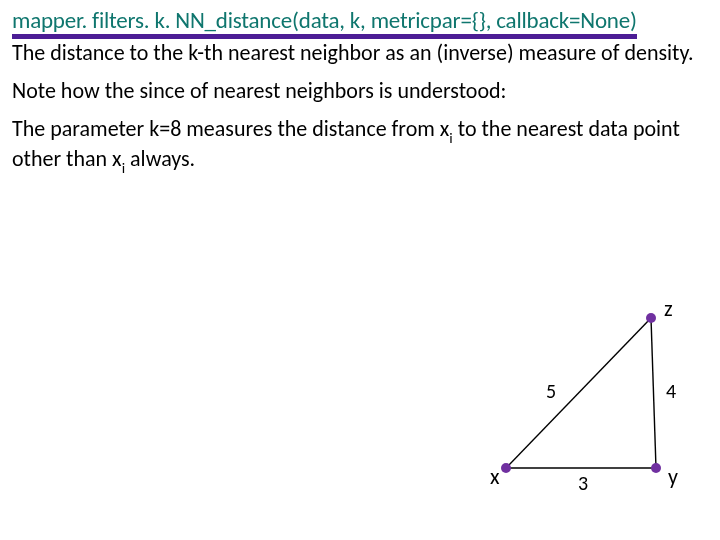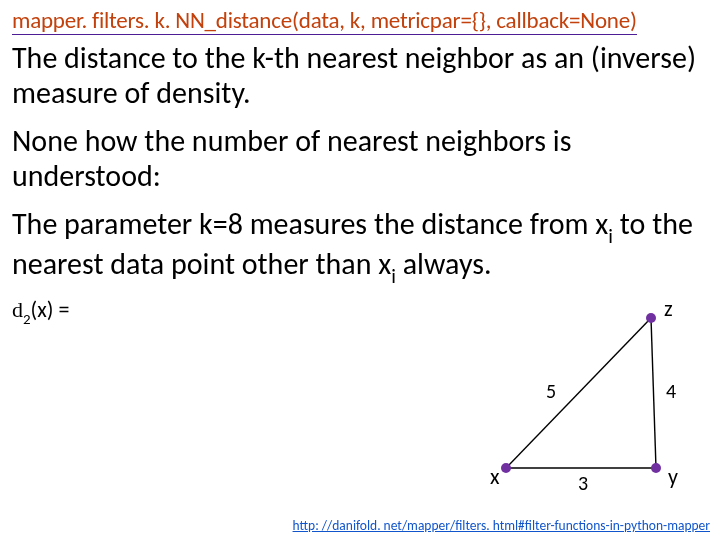--- a/index.html
+++ b/index.html
@@ -1,20 +1,20 @@
 <!DOCTYPE html>
 <html><head>
 <meta charset="utf-8">
 <style>
   * { box-sizing: border-box; margin: 0; padding: 0; }
   html, body { width: 720px; height: 540px; background: #fff; font-family: Calibri, Arial, sans-serif; color: #000; }
   .page { width: 720px; height: 540px; position: relative; padding: 6px 12px 0 12px; }
   .sig { font-size: 23px; letter-spacing: -0.2px; margin-bottom: 6px; }
-  .sig .red-underline { color: #c2410c; border-bottom: 1px solid #4c1d95; }
-  .para { font-size: 30px; line-height: 1.18; margin-bottom: 12px; }
+  .sig .red-underline { color: #0f766e; border-bottom: 5px solid #4c1d95; }
+  .para { font-size: 22px; line-height: 1.18; margin-bottom: 12px; }
   .sub { font-size: 0.68em; vertical-align: sub; position: relative; top: 2px; }
   .delta-row { font-size: 22px; margin-top: -2px; margin-bottom: 14px; }
   .delta-row .delta { font-family: 'Times New Roman', serif; }
   .lower-right { position: absolute; right: 14px; top: 298px; width: 260px; height: 180px; }
   .footer { position: absolute; bottom: 6px; right: 10px; font-size: 13.5px; }
   .footer a { color: #1155cc; text-decoration: underline; }
   
   svg { overflow: visible; }
   .pt { fill: #7030a0; }
   .edge { stroke: #000; stroke-width: 1.4; fill: none; }
@@ -24,44 +24,38 @@
 </head>
 <body>
 
 <div class="page">
 
   <div class="sig">
     <span class="red-underline">mapper. filters. k. NN_distance(data, k, metricpar={}, callback=None)</span>
   </div>
 
   <p class="para">The distance to the k-th nearest neighbor as an (inverse) measure of density.</p>
-  <p class="para">None how the number of nearest neighbors is understood:</p>
+  <p class="para">Note how the since of nearest neighbors is understood:</p>
   <p class="para">
     <span>The parameter k=8 measures the distance from x</span><span class="sub">i</span><span> to the nearest data point other than x</span><span class="sub">i</span><span> always.</span>
   </p>
 
-  <div class="delta-row">
-    <span class="delta">d</span><span class="sub">2</span><span>(x) =</span>
-  </div>
 
   <div class="lower-right">
     <svg width="260" height="200">
 
       <line class="edge" x1="60" y1="170" x2="205" y2="20"></line>
       <line class="edge" x1="205" y1="20" x2="210" y2="170"></line>
       <line class="edge" x1="60" y1="170" x2="210" y2="170"></line>
       <circle class="pt" cx="60" cy="170" r="5"></circle>
       <circle class="pt" cx="210" cy="170" r="5"></circle>
       <circle class="pt" cx="205" cy="20" r="5"></circle>
       <text class="vlabel" x="44" y="186">x</text>
       <text class="vlabel" x="222" y="186">y</text>
       <text class="vlabel" x="218" y="18">z</text>
       <text class="elabel" x="100" y="100">5</text>
       <text class="elabel" x="220" y="100">4</text>
       <text class="elabel" x="132" y="192">3</text>
     </svg>
   </div>
 
-  <div class="footer">
-    <a href="#">http: //danifold. net/mapper/filters. html#filter-functions-in-python-mapper</a>
-  </div>
 
 </div>
 
 </body></html>

